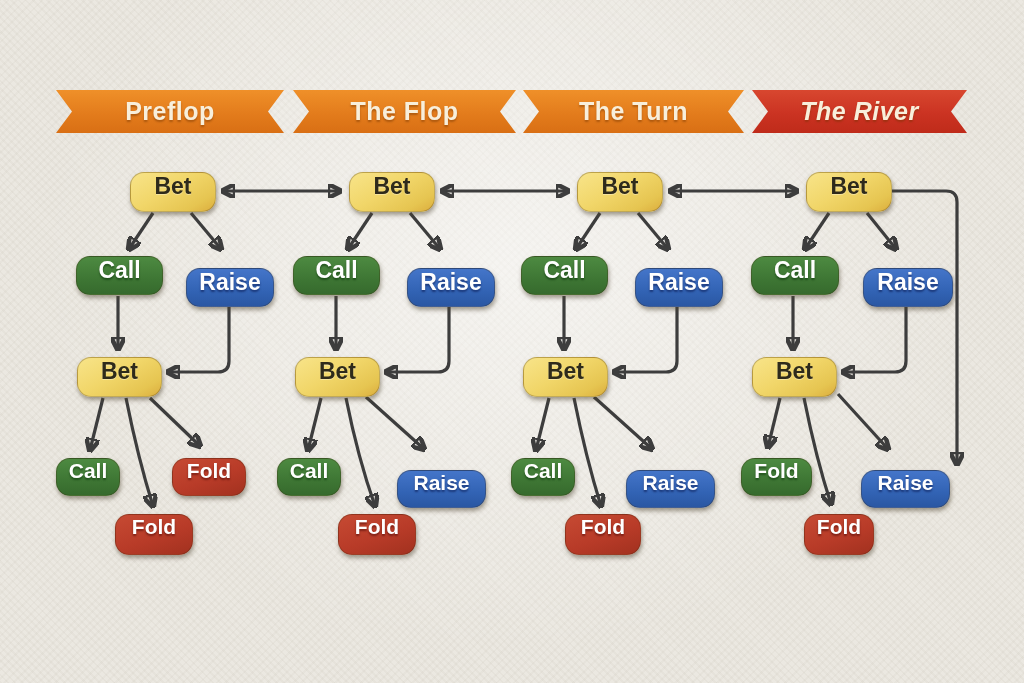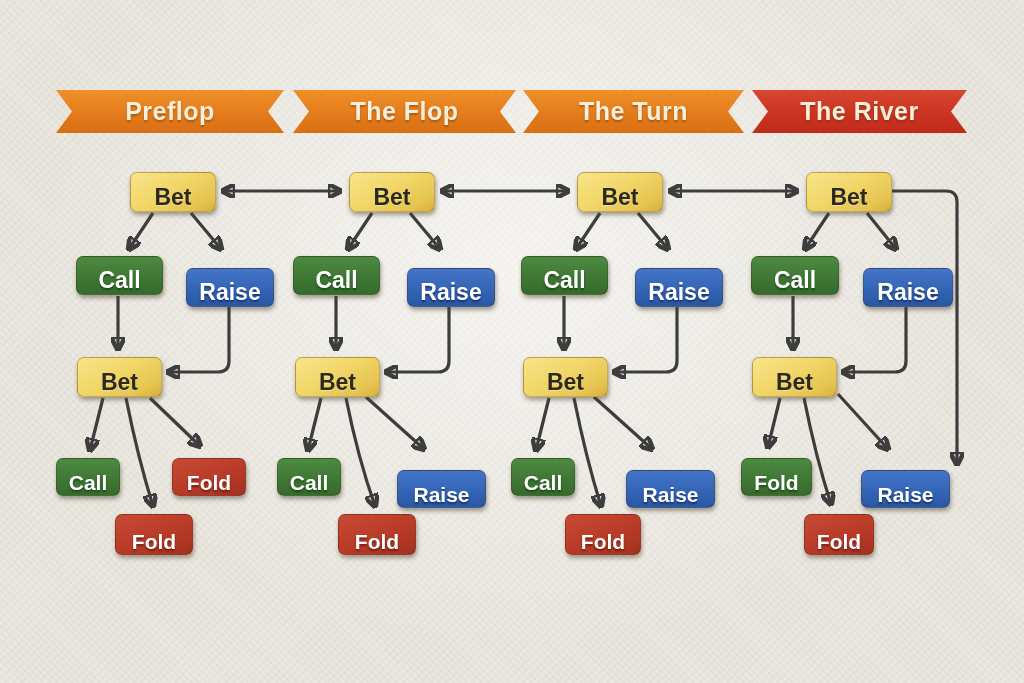--- a/index.html
+++ b/index.html
@@ -21,30 +21,30 @@
   .ribbon{
     position:absolute;top:90px;height:43px;z-index:2;
     display:flex;align-items:center;justify-content:center;
     font-size:25px;font-weight:bold;color:#f8efdb;
     text-shadow:0 2px 2px rgba(110,50,0,.45);
     letter-spacing:.5px;
     clip-path:polygon(0 0,100% 0,calc(100% - 16px) 50%,100% 100%,0 100%,16px 50%);
     filter:drop-shadow(1px 2px 2px rgba(90,70,40,.45));
   }
   .ribbon[data-variant="orange"]{background:linear-gradient(180deg,#ef9029 0%,#e37c1c 55%,#d96f14 100%);}
-  .ribbon[data-variant="red"]{background:linear-gradient(180deg,#d8472f 0%,#cb3322 55%,#bf2b1a 100%);}
+  .ribbon[data-variant="red"]{background:linear-gradient(180deg,#d8472f 0%,#cb3322 55%,#bf2b1a 100%);font-style:italic;}
   .rb0{left:56px;width:228px;}
   .rb1{left:293px;width:223px;}
   .rb2{left:523px;width:221px;}
   .rb3{left:752px;width:215px;}
 
   
   .node{
-    position:absolute;z-index:2;border-radius:7px;
-    display:flex;align-items:flex-end;justify-content:center;
+    position:absolute;z-index:2;border-radius:14px;
+    display:flex;align-items:flex-start;justify-content:center;
     font-weight:bold;
     box-shadow:1px 3px 4px rgba(80,70,50,.5);
     border:1px solid rgba(60,40,10,.28);
   }
   .node[data-color="yellow"]{
     background:linear-gradient(150deg,#f8e489 0%,#f1d669 45%,#e6c551 80%,#dcae3e 100%);
     color:#2e2a1b;text-shadow:0 1px 0 rgba(255,255,255,.35);
   }
   .node[data-color="green"]{
     background:linear-gradient(180deg,#4d8a41 0%,#3e7634 60%,#366a2d 100%);

